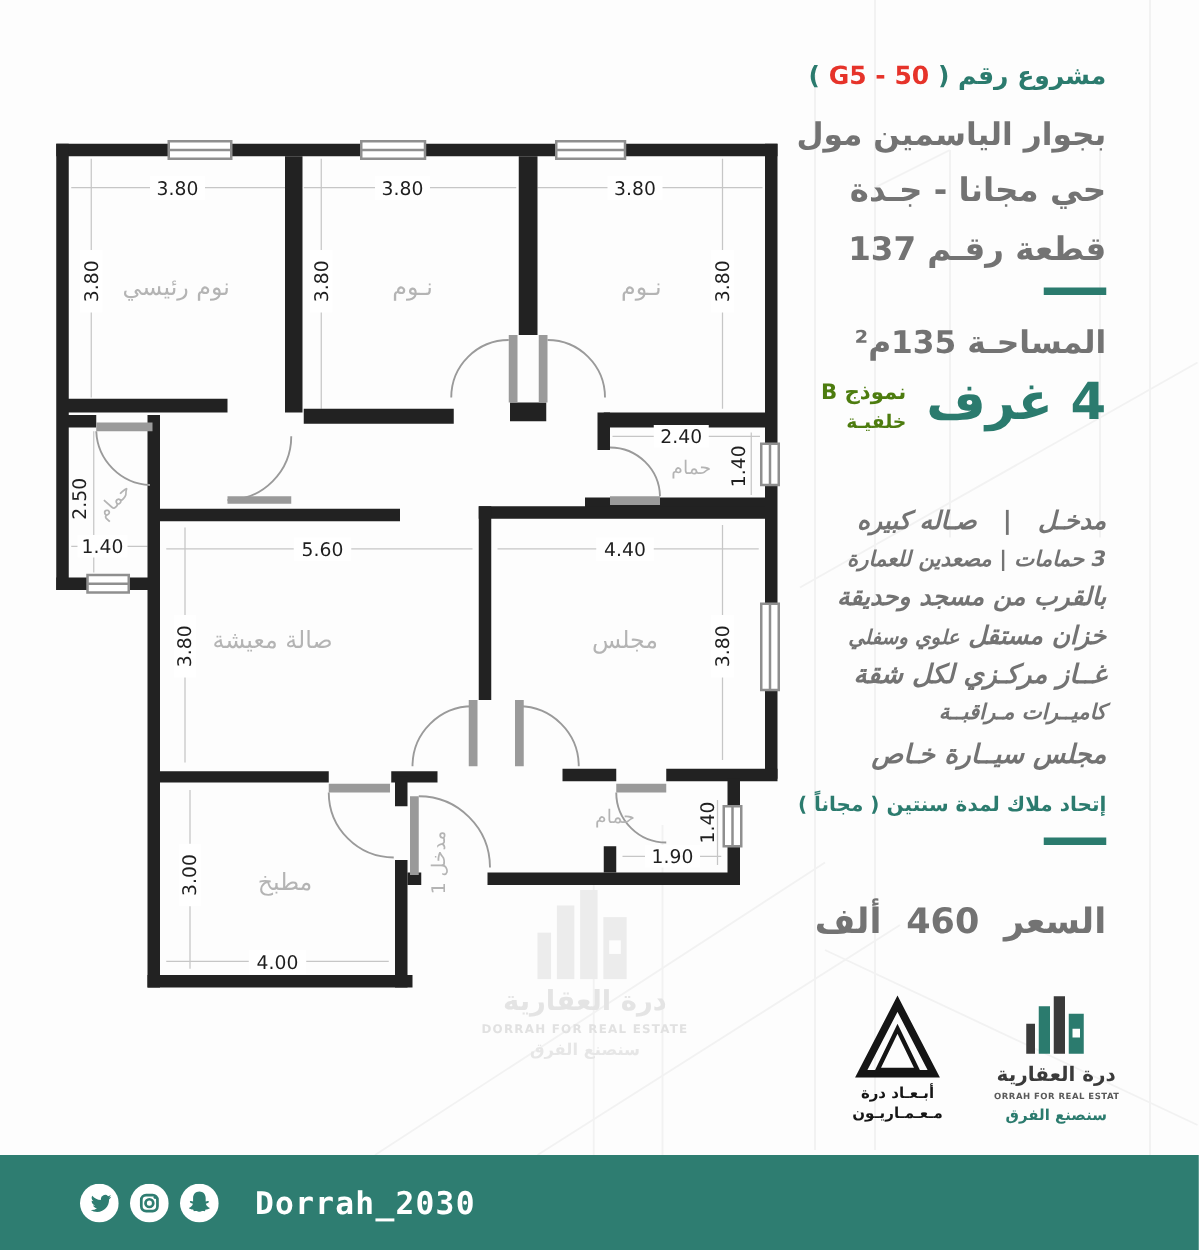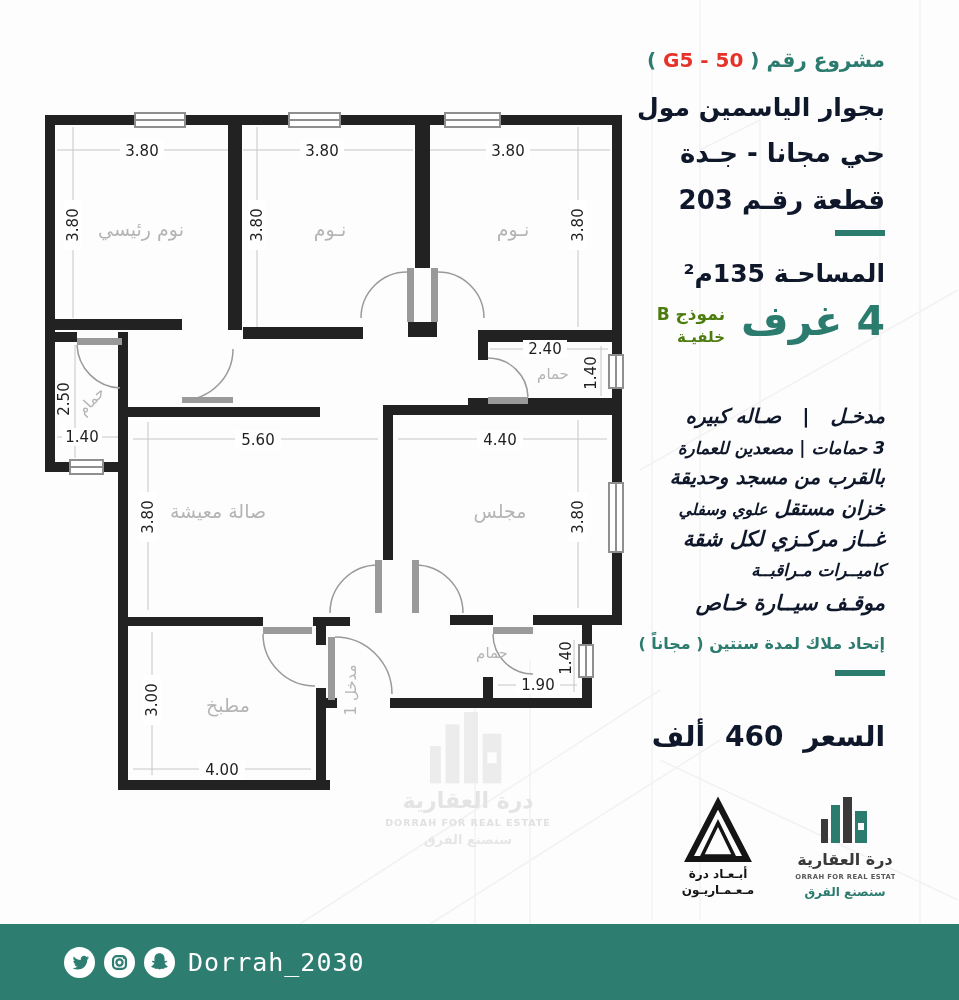--- a/index.html
+++ b/index.html
@@ -1,41 +1,41 @@
 <!DOCTYPE html>
 <html lang="ar"><head>
 <meta charset="utf-8">
 <style>
   html,body{margin:0;padding:0;}
   body{width:959px;height:1000px;position:relative;background:#fdfdfd;overflow:hidden;
        font-family:"DejaVu Sans",sans-serif;}
   .abs{position:absolute;}
   
   .rp{position:absolute;right:74px;direction:rtl;text-align:right;white-space:nowrap;
-      font-weight:bold;color:#0f172a;}
+      font-weight:bold;color:#737373;}
   .teal{color:#2b7b6e;}
   .red{color:#e6332a;}
   .divider{position:absolute;right:74px;width:50px;height:6px;background:#2b7b6e;}
   .rooms-row{position:absolute;right:74px;top:298px;display:flex;direction:rtl;align-items:flex-start;}
   .rooms-big{font-size:41px;font-weight:bold;color:#2b7b6e;line-height:1.15;}
   .rooms-sub{margin-right:16px;margin-top:6px;color:#4d7c0f;font-weight:bold;}
   .rooms-sub .m1{font-size:17px;}
   .rooms-sub .m2{font-size:15px;letter-spacing:4px;margin-top:4px;}
   .feat{font-size:20px;font-style:italic;}
   .feat .small{font-size:16px;}
   .price{font-size:28px;word-spacing:10px;}
   
   .dim{font-size:15px;fill:#1f1f1f;text-anchor:middle;font-family:"DejaVu Sans",sans-serif;}
   .lbl{font-size:19px;fill:#b4b4b4;text-anchor:middle;font-family:"DejaVu Sans",sans-serif;}
   .lbls{font-size:15px;fill:#b4b4b4;text-anchor:middle;font-family:"DejaVu Sans",sans-serif;}
   
   .footer{position:absolute;left:0;top:924px;width:959px;height:76px;background:#2e7d71;
           display:flex;align-items:center;box-sizing:border-box;padding-left:64px;}
   .footer .ico{margin-right:9px;flex:0 0 auto;}
-  .handle{color:#ffffff;font-size:25px;font-weight:normal;letter-spacing:1px;margin-left:4px;
+  .handle{color:#ffffff;font-size:25px;font-weight:bold;letter-spacing:1px;margin-left:20px;
           font-family:"DejaVu Sans Mono","DejaVu Sans",sans-serif;}
   
   .logotext{font-family:"DejaVu Sans",sans-serif;}
 </style>
 </head>
 <body>
 
 <svg class="abs" style="left:0;top:0;" width="959" height="1000" viewBox="0 0 959 1000">
   <g stroke="#f2f2f2" stroke-width="1.5" fill="none">
     <line x1="652" y1="60" x2="652" y2="920"></line>
@@ -214,42 +214,42 @@
     <text class="lbls" x="351" y="695" transform="rotate(-90 351 690)">مدخل 1</text>
   </g>
 </svg>
 
 <div class="rp teal" style="top:48px;font-size:20px;">
   <span>مشروع رقم</span>
   <span class="teal">( </span><span class="red" dir="ltr">G5 - 50</span><span class="teal"> )</span>
 </div>
 <div class="rp" style="top:93px;font-size:25px;">بجوار الياسمين مول</div>
 <div class="rp" style="top:138px;font-size:26px;">حي مجانا - جـدة</div>
-<div class="rp" style="top:185px;font-size:26px;">قطعة رقـم 203</div>
+<div class="rp" style="top:185px;font-size:26px;">قطعة رقـم 137</div>
 <div class="divider" style="top:230px;"></div>
 <div class="rp" style="top:259px;font-size:25px;">المساحـة 135م²</div>
 
 <div class="rooms-row">
   <div class="rooms-big">4 غرف</div>
   <div class="rooms-sub">
     <div class="m1">نموذج B</div>
     <div class="m2">خلفيـة</div>
   </div>
 </div>
 
 <div class="rp feat" style="top:404px;">مدخـل &nbsp;&nbsp;|&nbsp;&nbsp; صـاله كبيره</div>
 <div class="rp feat" style="top:438px;font-size:17px;margin-left:40px;">3 حمامات | مصعدين للعمارة</div>
 <div class="rp feat" style="top:465px;">بالقرب من مسجد وحديقة</div>
 <div class="rp feat" style="top:496px;">
   <span>خزان مستقل</span>
   <span class="small">علوي وسفلي</span>
 </div>
 <div class="rp feat" style="top:527px;font-size:21px;">غــاز مركـزي لكل شقة</div>
 <div class="rp feat" style="top:560px;font-size:17px;">كاميــرات مـراقبــة</div>
-<div class="rp feat" style="top:591px;font-size:21px;">موقـف سيــارة خـاص</div>
+<div class="rp feat" style="top:591px;font-size:21px;">مجلس سيــارة خـاص</div>
 <div class="rp teal" style="top:634px;font-size:16px;">إتحاد ملاك لمدة سنتين ( مجاناً )</div>
 <div class="divider" style="top:670px;"></div>
 <div class="rp price" style="top:692px;margin-top:28px;">السعر 460 ألف</div>
 
 <svg class="abs logotext" style="left:672px;top:795px;" width="92" height="108" viewBox="0 0 92 108">
   <g stroke="#151515" fill="none">
     <path d="M46 8 L75 64 H17 Z" stroke-width="6"></path>
     <path d="M46 28 L62 61 H30 Z" stroke-width="3.5"></path>
   </g>
   <text x="46" y="83" text-anchor="middle" font-size="12" font-weight="bold" fill="#151515">أبـعـاد درة</text>

